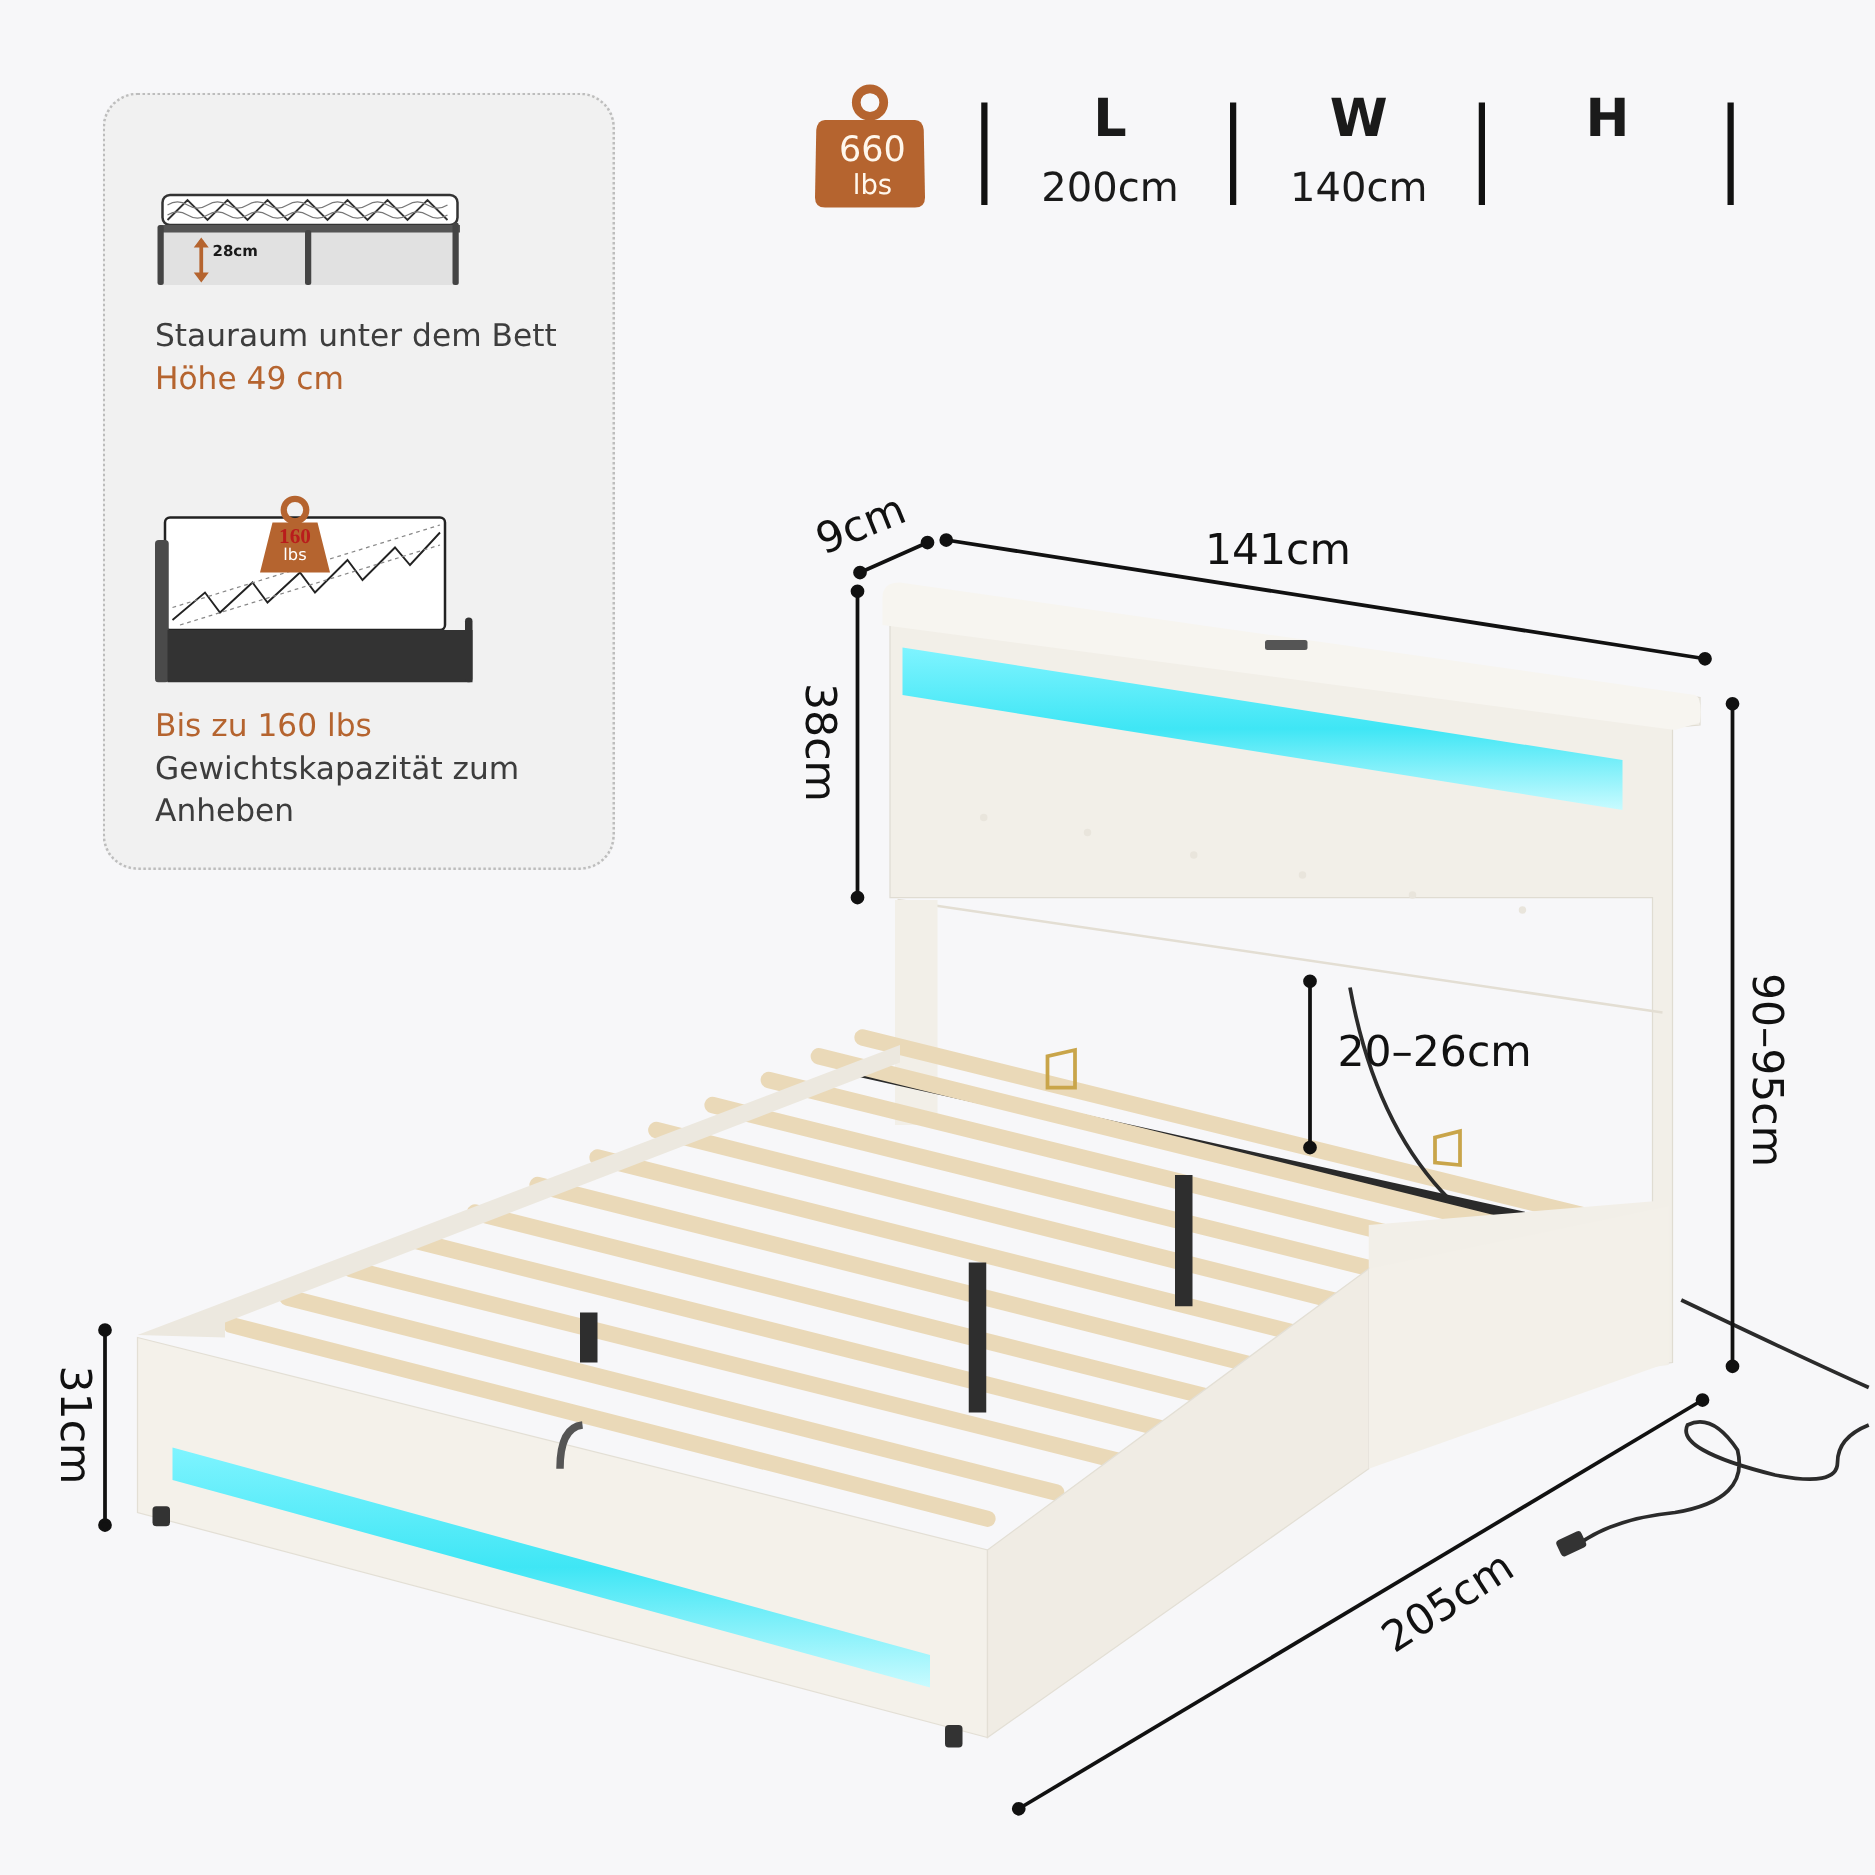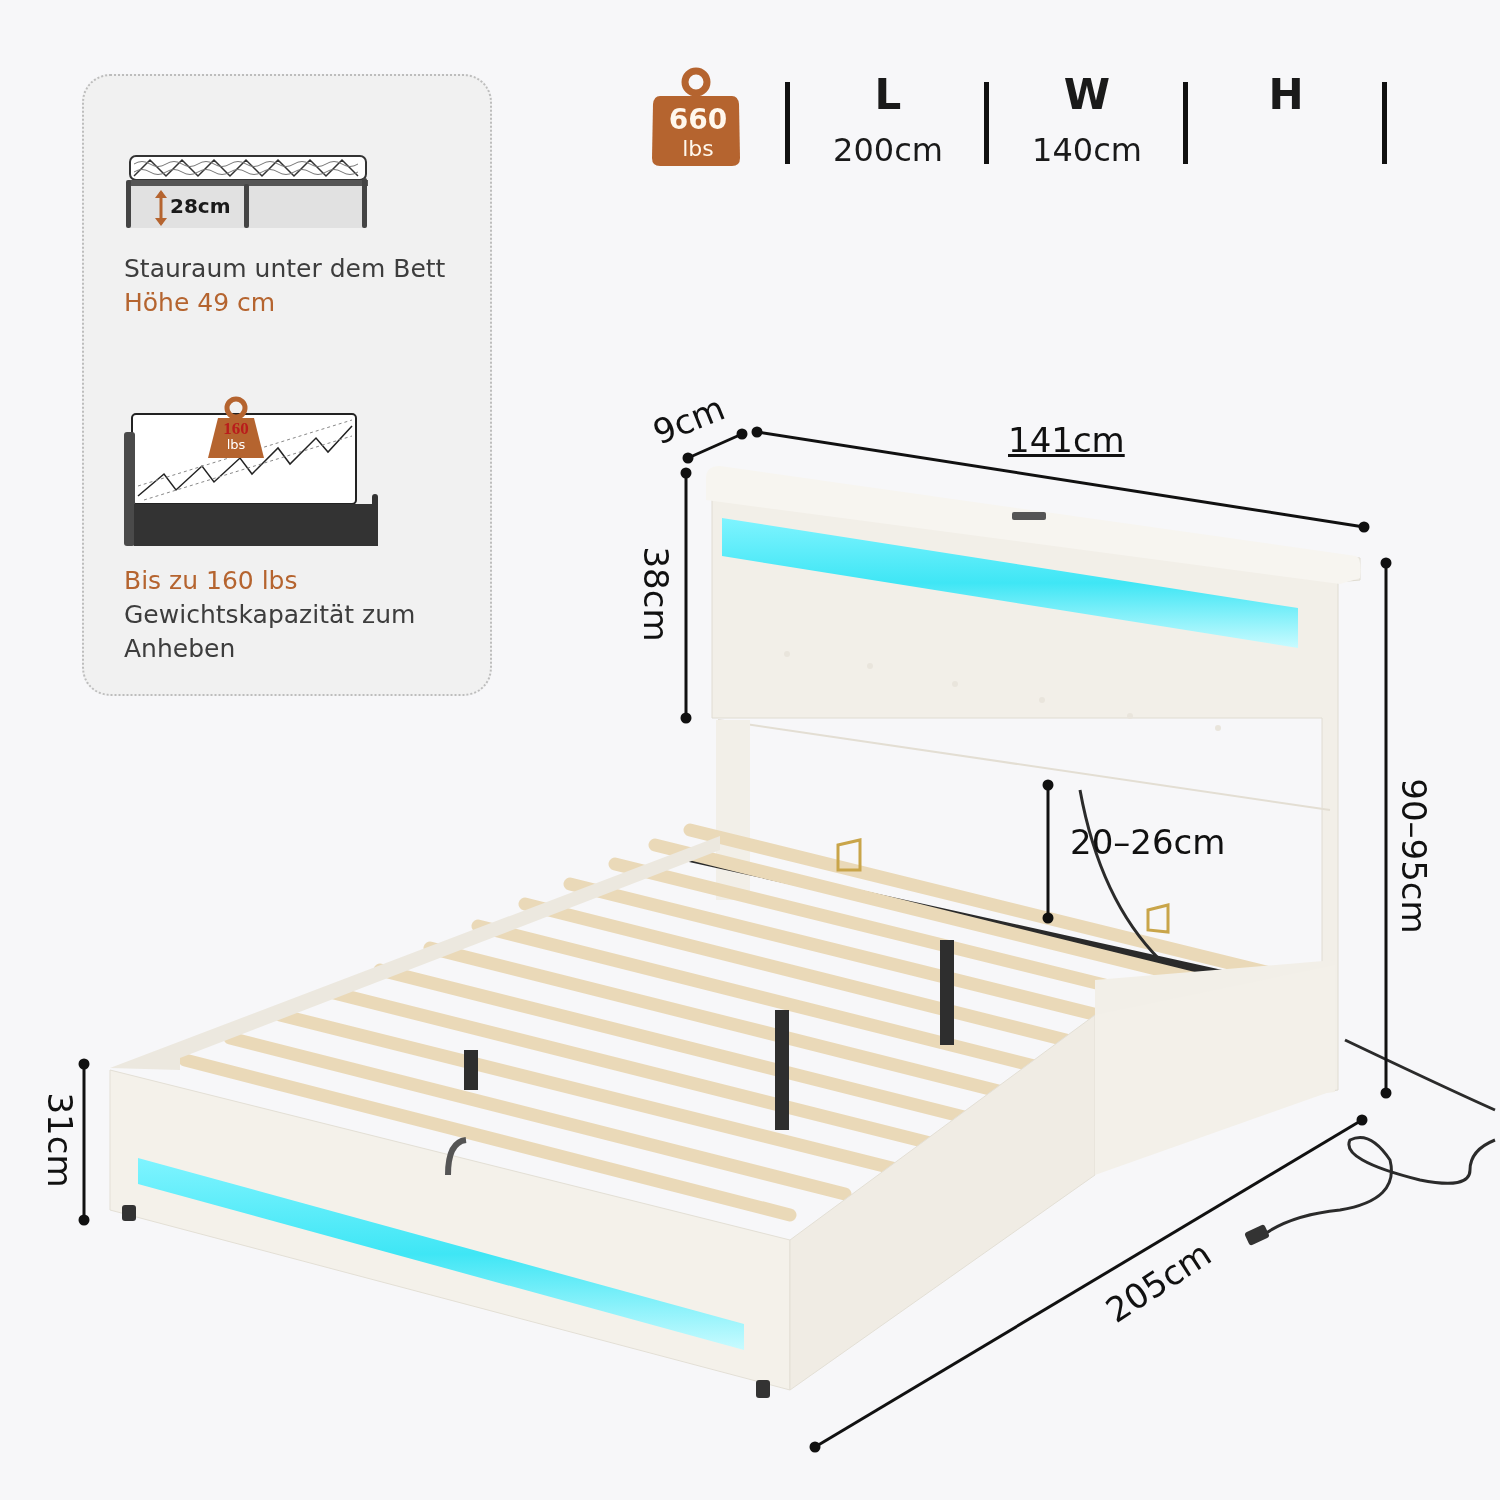--- a/index.html
+++ b/index.html
@@ -37,21 +37,21 @@
     <path d="M50 88 q8 -5 16 0 t16 0 t16 0 t16 0 t16 0 t16 0 t16 0 t16 0 t16 0 t16 0 t16 0 t16 0 t16 0 t16 0" fill="none" stroke="#777" stroke-width="1"></path>
     <path d="M50 96 q8 -5 16 0 t16 0 t16 0 t16 0 t16 0 t16 0 t16 0 t16 0 t16 0 t16 0 t16 0 t16 0 t16 0 t16 0" fill="none" stroke="#777" stroke-width="1"></path>
     <rect x="46" y="104" width="236" height="48" fill="#e1e1e1"></rect>
     <rect x="44" y="104" width="240" height="6" fill="#555"></rect>
     <rect x="42" y="104" width="5" height="48" rx="2" fill="#444"></rect>
     <rect x="160" y="108" width="5" height="44" rx="2" fill="#444"></rect>
     <rect x="278" y="102" width="5" height="50" rx="2" fill="#444"></rect>
     <line x1="77" y1="116" x2="77" y2="148" stroke="#b5642f" stroke-width="3"></line>
     <path d="M71 122 L77 114 L83 122 Z M71 142 L77 150 L83 142 Z" fill="#b5642f"></path>
   </svg>
-  <div class="abs" style="left:86px;top:118px;font-size:20px;font-weight:bold;">28cm</div>
+  <div class="abs" style="left:86px;top:118px;font-size:12px;font-weight:bold;">28cm</div>
   <div class="feat-text" style="top:176px">Stauraum unter dem Bett</div>
   <div class="feat-text accent" style="top:210px">Höhe 49 cm</div>
 
   <svg width="410" height="160" style="left:0;top:310px">
     <rect x="48" y="28" width="224" height="90" rx="4" fill="#fff" stroke="#222" stroke-width="2"></rect>
     <path d="M54 110 L80 88 L92 104 L118 80 L130 96 L156 72 L168 88 L194 62 L206 78 L232 52 L244 66 L268 40" fill="none" stroke="#222" stroke-width="1.5"></path>
     <path d="M54 100 L268 34 M60 114 L268 50" stroke="#888" stroke-width="1" stroke-dasharray="3 3"></path>
     <rect x="40" y="46" width="11" height="114" rx="3" fill="#4a4a4a"></rect>
     <rect x="50" y="118" width="244" height="42" fill="#333"></rect>
     <rect x="288" y="108" width="6" height="52" rx="3" fill="#333"></rect>
@@ -62,21 +62,21 @@
   <div class="abs" style="left:134px;top:362px;width:36px;text-align:center;color:#fff;font-size:13px;line-height:14px;">lbs</div>
   <div class="feat-text accent" style="top:488px">Bis zu 160 lbs</div>
   <div class="feat-text" style="top:522px">Gewichtskapazität zum</div>
   <div class="feat-text" style="top:556px">Anheben</div>
 </div>
 
 <svg width="100" height="110" style="left:648px;top:66px">
   <circle cx="48" cy="16" r="11" fill="none" stroke="#b5642f" stroke-width="7"></circle>
   <path d="M12 30 L84 30 Q90 30 91 38 L92 92 Q92 100 84 100 L12 100 Q4 100 4 92 L5 38 Q6 30 12 30 Z" fill="#b5642f"></path>
 </svg>
-<div class="abs" style="left:652px;top:104px;width:92px;text-align:center;color:#fff7ec;font-weight:bold;font-size:28px;line-height:32px;">660</div>
+<div class="abs" style="left:652px;top:104px;width:92px;text-align:center;color:#fff7ec;font-weight:normal;font-size:28px;line-height:32px;">660</div>
 <div class="abs" style="left:652px;top:136px;width:92px;text-align:center;color:#fff7ec;font-size:22px;line-height:26px;">lbs</div>
 
 <div class="spec-bar" style="left:785px"></div>
 <div class="spec" style="left:793px">
   <div class="k">L</div>
   <div class="v">200cm</div>
 </div>
 <div class="spec-bar" style="left:984px"></div>
 <div class="spec" style="left:992px">
   <div class="k">W</div>
@@ -170,18 +170,18 @@
     <line x1="84" y1="1064" x2="84" y2="1220"></line>
       <circle cx="84" cy="1064" r="4"></circle>
       <circle cx="84" cy="1220" r="4"></circle>
     <line x1="815" y1="1447" x2="1362" y2="1120"></line>
       <circle cx="815" cy="1447" r="4"></circle>
       <circle cx="1362" cy="1120" r="4"></circle>
   </g>
 </svg>
 
 <div class="dim" style="left:652px;top:400px;transform:rotate(-22deg)">9cm</div>
-<div class="dim" style="left:1008px;top:420px;text-decoration:underline;">141cm</div>
+<div class="dim" style="left:964px;top:420px;">141cm</div>
 <div class="dim" style="left:608px;top:574px;transform:rotate(90deg)">38cm</div>
 <div class="dim" style="left:1070px;top:822px;">20–26cm</div>
 <div class="dim" style="left:1336px;top:836px;transform:rotate(90deg)">90–95cm</div>
 <div class="dim" style="left:12px;top:1120px;transform:rotate(90deg)">31cm</div>
 <div class="dim" style="left:1100px;top:1262px;transform:rotate(-33deg)">205cm</div>
 
 </body></html>

